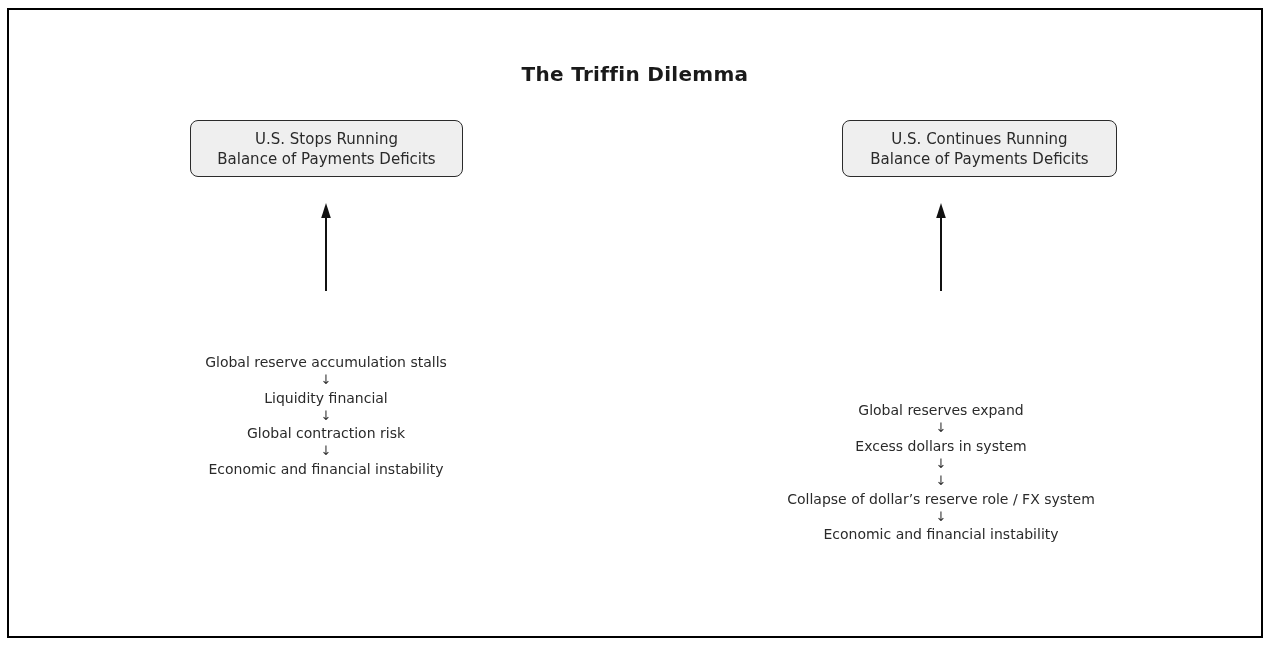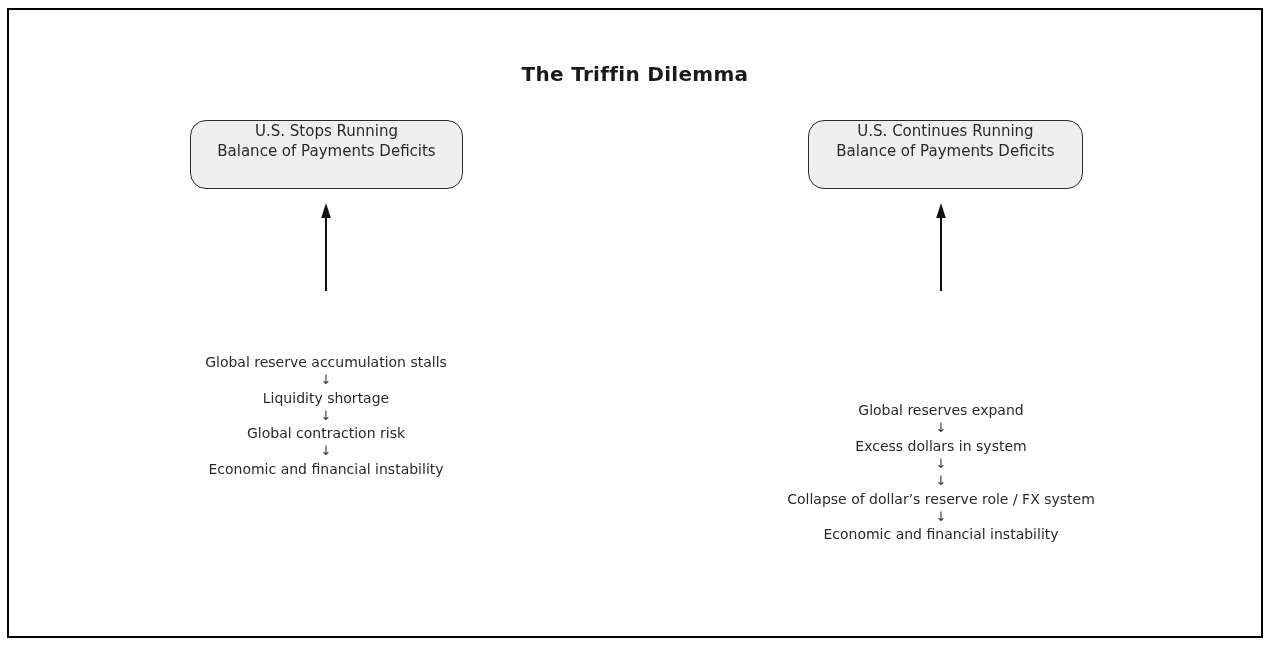--- a/index.html
+++ b/index.html
@@ -31,35 +31,36 @@
     text-align: center;
     font-size: 20px;
     font-weight: bold;
     color: #1a1a1a;
     letter-spacing: 0.3px;
     margin-top: 45px;
   }
   .node-box {
     position: absolute;
     top: 120px;
-    height: 69px;
+    height: 57px;
     box-sizing: border-box;
     background: #efefef;
     border: 1.6px solid #2b2b2b;
-    border-radius: 16px;
+    border-radius: 8px;
     display: flex;
+    align-items: center;
     justify-content: center;
     text-align: center;
     font-size: 15px;
     line-height: 20px;
     color: #2a2a2a;
     white-space: pre-line;
   }
   .left-box  { left: 190px; width: 273px; }
-  .right-box { left: 808px; width: 275px; }
+  .right-box { left: 842px; width: 275px; }
   .up-arrow {
     position: absolute;
     top: 203px;
   }
   .left-arrow  { left: 318px; }
   .right-arrow { left: 933px; }
   .chain {
     position: absolute;
     top: 353px;
     width: 440px;
@@ -85,21 +86,21 @@
 </div>
 
 <svg class="up-arrow left-arrow" width="16" height="88" viewBox="0 0 16 88">
   <line x1="8" y1="88" x2="8" y2="12" stroke="#111111" stroke-width="2"></line>
   <polygon points="8,0 3.2,15 12.8,15" fill="#111111"></polygon>
 </svg>
 
 <div class="chain left-chain">
   <div class="chain-text">Global reserve accumulation stalls</div>
   <div class="chain-sep">↓</div>
-  <div class="chain-text">Liquidity shortage</div>
+  <div class="chain-text">Liquidity financial</div>
   <div class="chain-sep">↓</div>
   <div class="chain-text">Global contraction risk</div>
   <div class="chain-sep">↓</div>
   <div class="chain-text">Economic and financial instability</div>
 </div>
 
 <div class="node-box right-box">
   <span>U.S. Continues Running
 Balance of Payments Deficits</span>
 </div>

